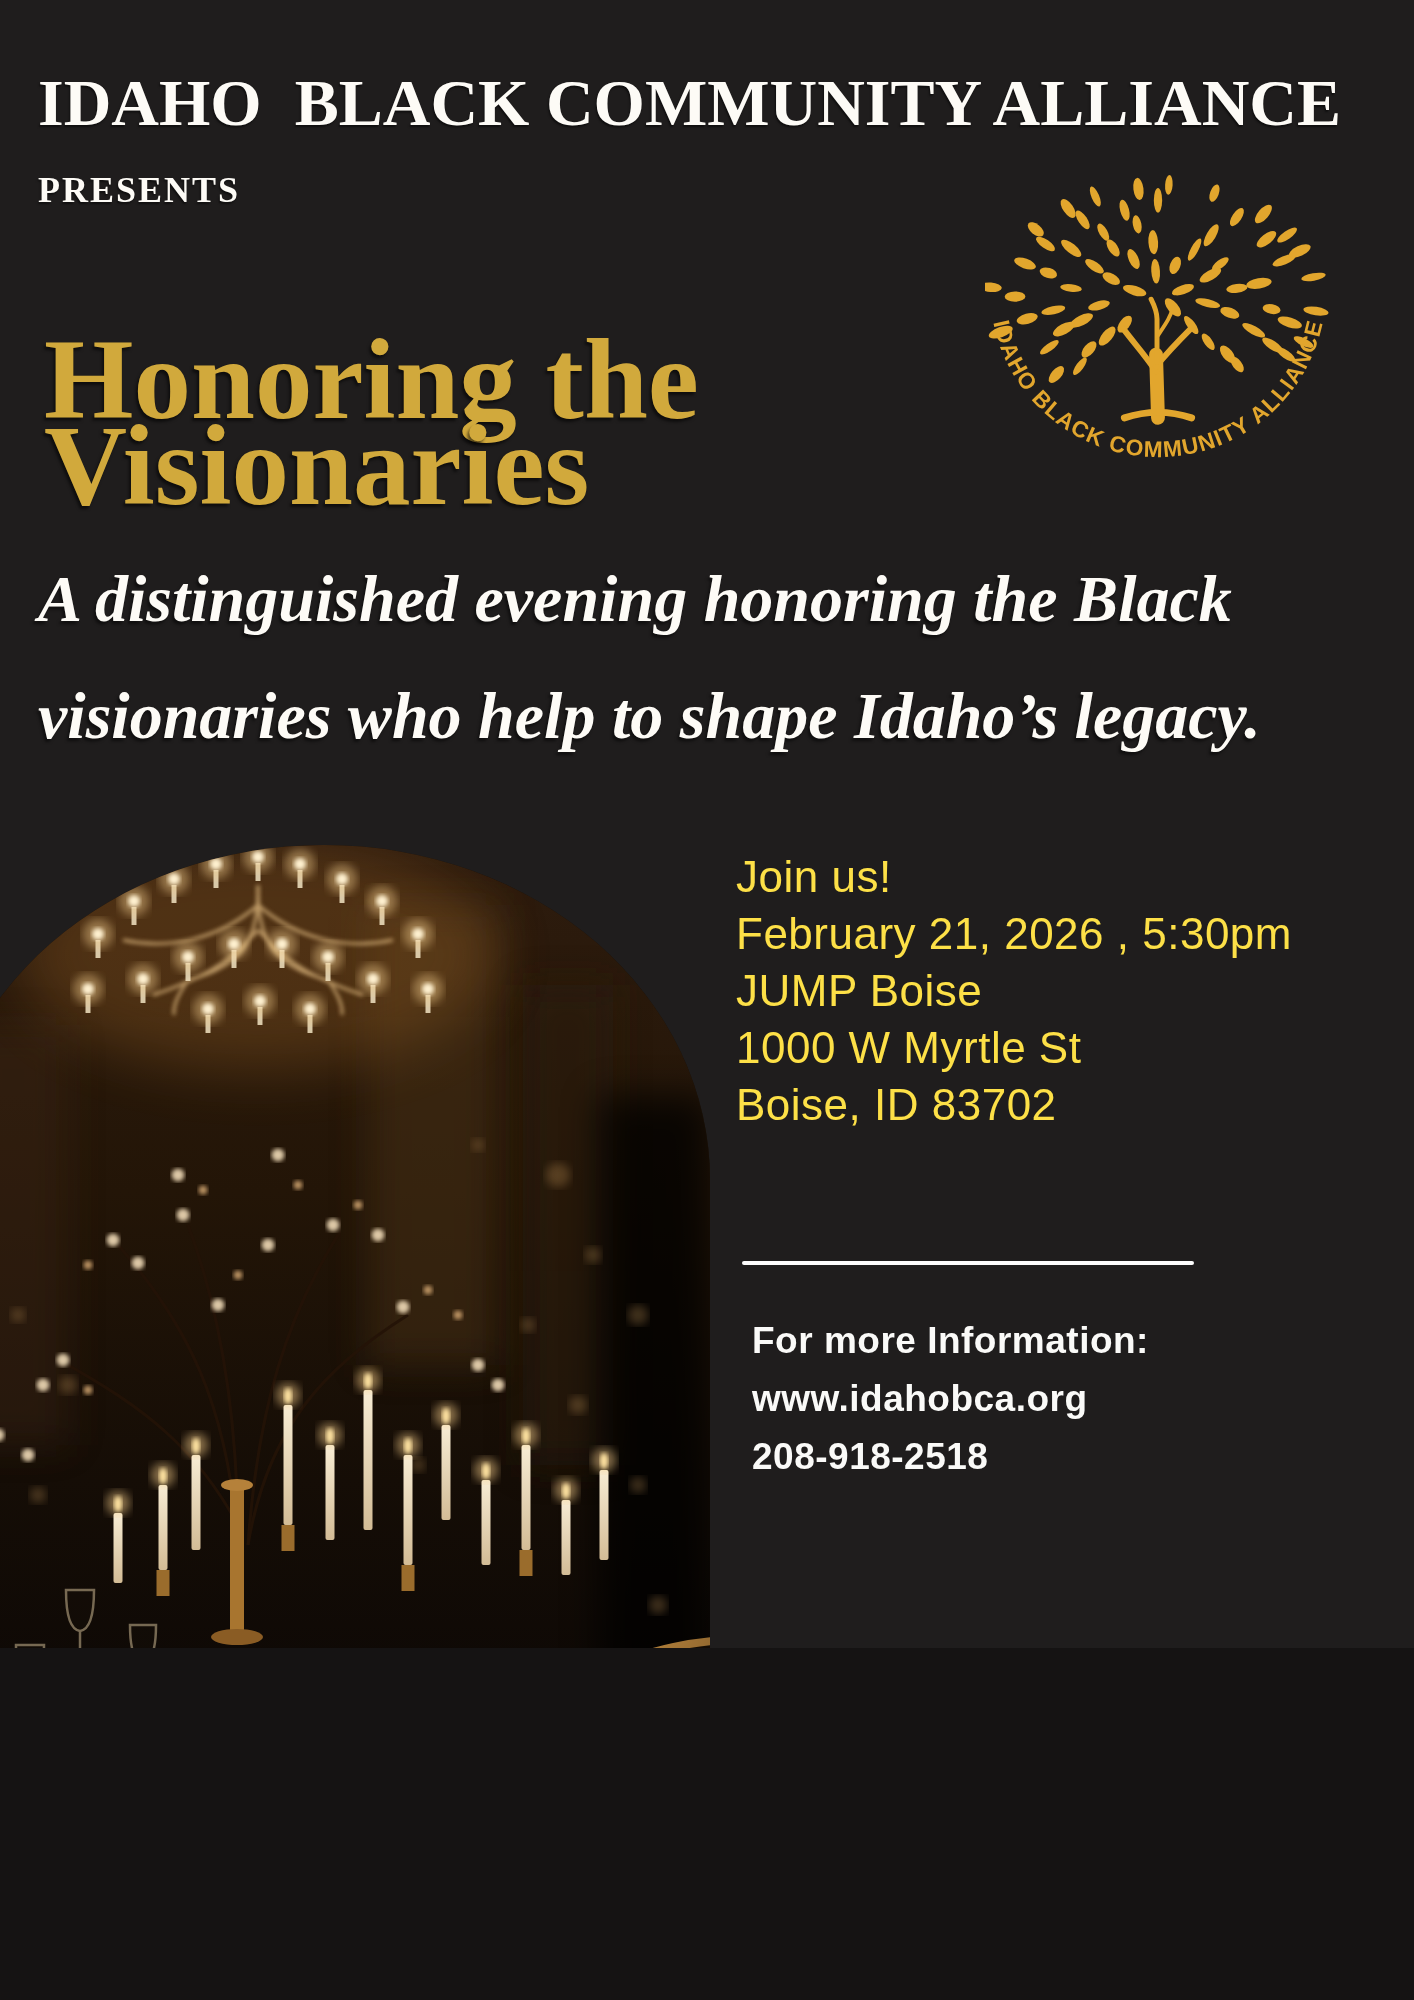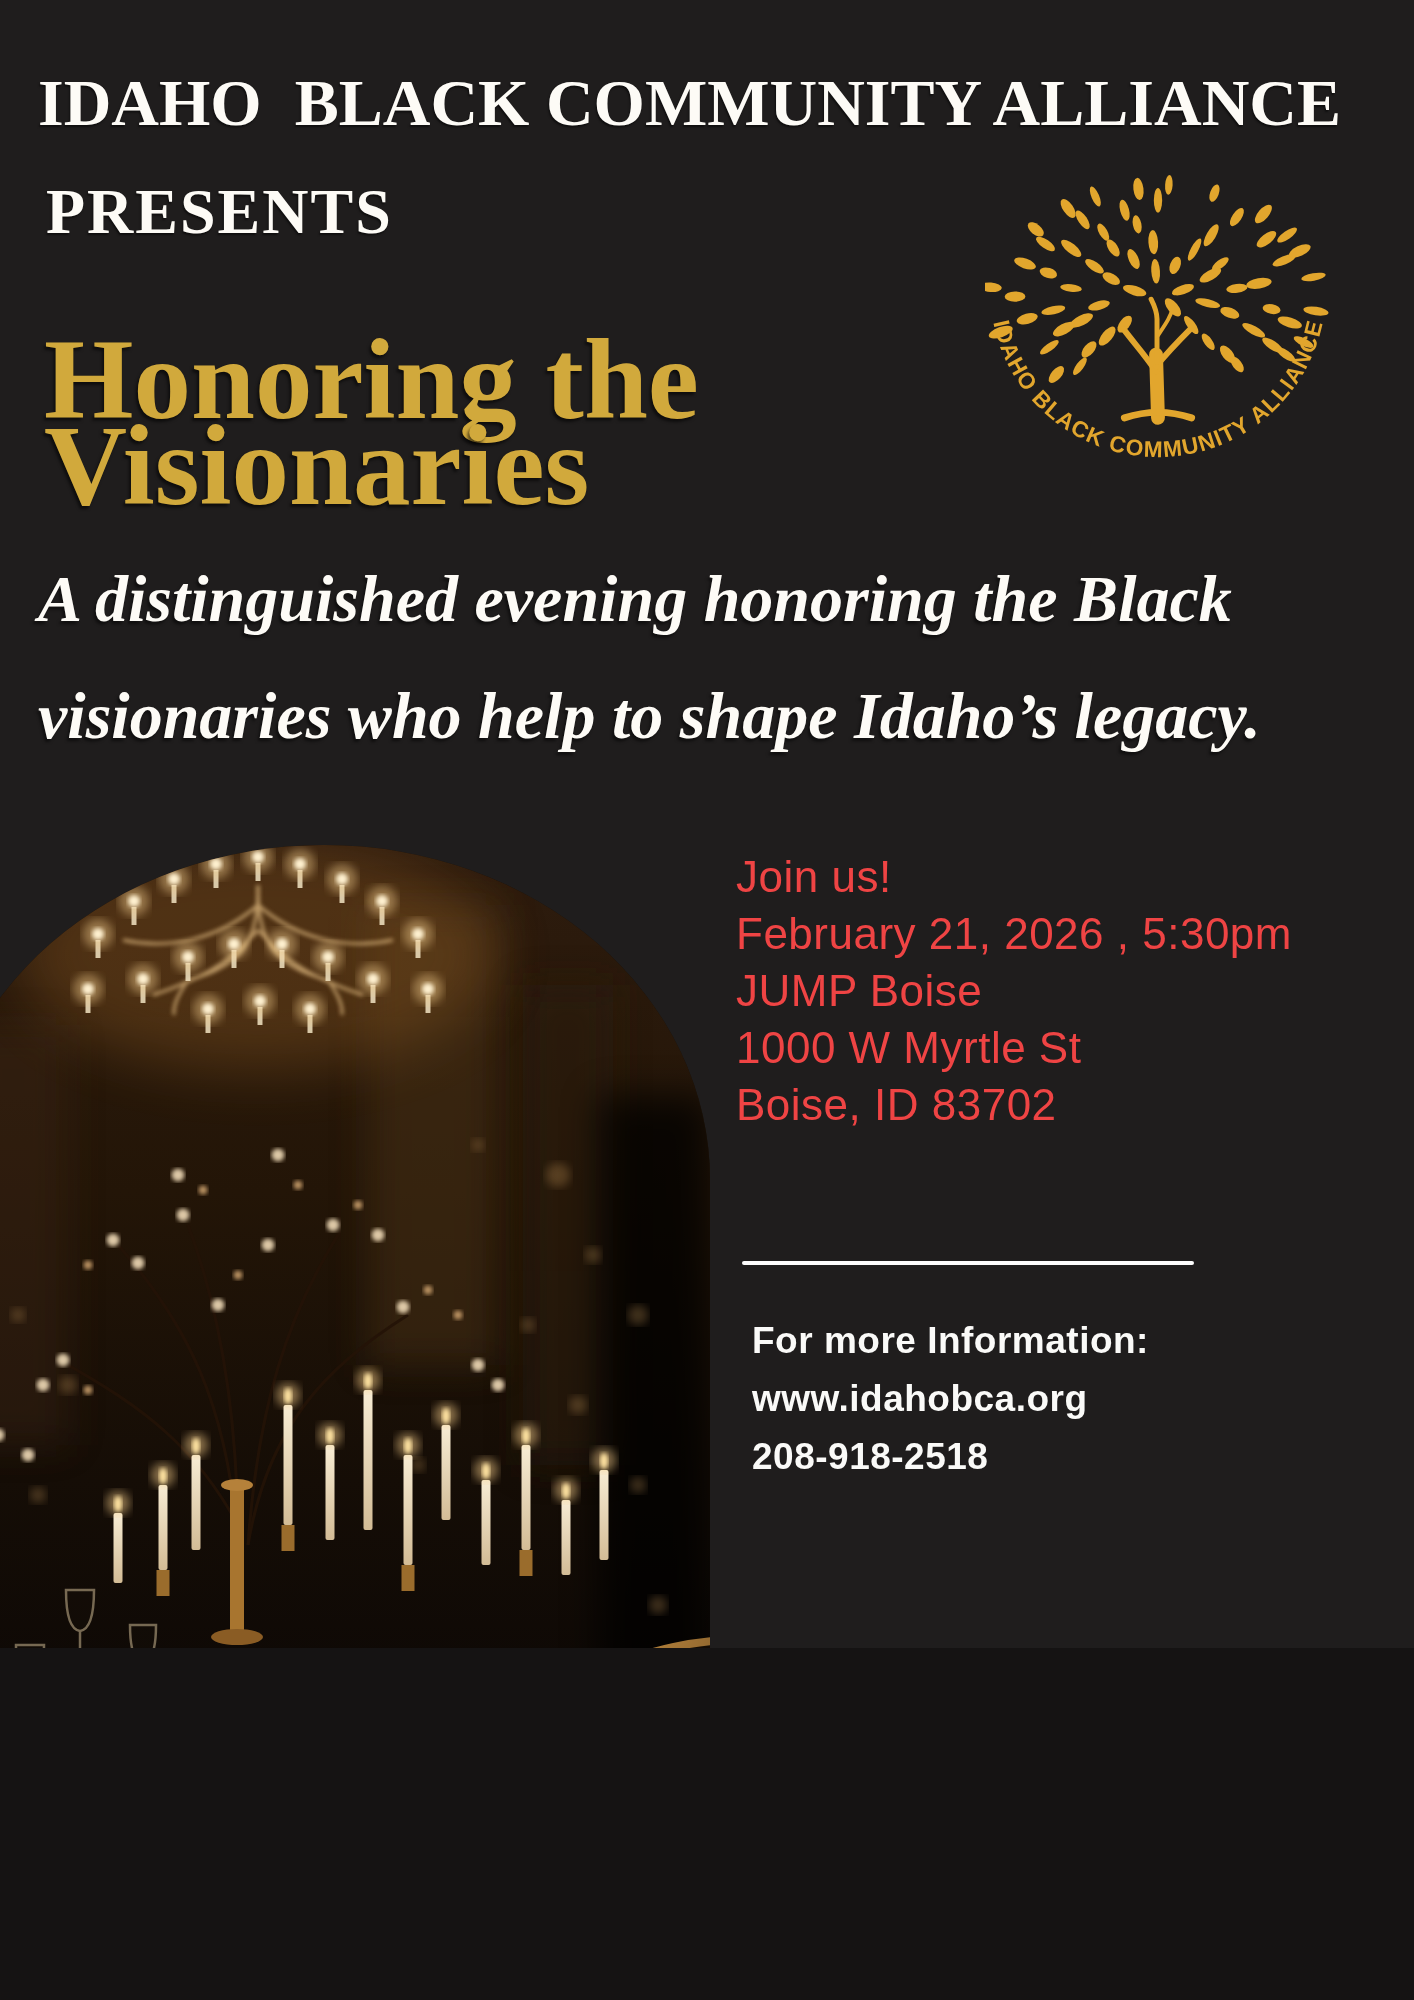--- a/index.html
+++ b/index.html
@@ -19,26 +19,25 @@
   }
   .abs{position:absolute;}
   .line{white-space:pre;}
   .org-title{
     left:38px;top:70px;
     font-size:66px;font-weight:bold;line-height:1;
     color:var(--text-white);
     text-shadow:-1px 2px 2px rgba(0,0,0,.5);
   }
   .presents{
-    left:38px;top:180px;
-    font-size:64px;font-weight:bold;line-height:1;
+    left:38px;top:172px;
+    font-size:36px;font-weight:bold;line-height:1;
     letter-spacing:2px;
     color:var(--text-white);
     text-shadow:-1px 2px 2px rgba(0,0,0,.5);
-    margin-left:8px;
   }
   .heading{
     left:44px;
     font-size:115px;font-weight:bold;line-height:1;
     color:var(--gold);
     text-shadow:-2px 3px 3px rgba(0,0,0,.55);
   }
   .heading.l1{top:322px;}
   .heading.l2{top:408px;}
   .tagline{
@@ -46,21 +45,21 @@
     font-size:66px;font-weight:bold;font-style:italic;line-height:1;
     color:var(--text-white);
     text-shadow:-2px 3px 3px rgba(0,0,0,.5);
   }
   .tagline.l1{top:566px;}
   .tagline.l2{top:655px;margin-top:28px;}
   .details{
     left:736px;top:848px;
     font-family:"Liberation Sans", sans-serif;
     font-size:44px;line-height:57px;
-    color:#ef4444;
+    color:#fde047;
     letter-spacing:.5px;
   }
   .divider{
     left:742px;top:1261px;
     width:452px;height:4px;
     background:#fcfcfc;border-radius:2px;
   }
   .contact{
     left:752px;top:1312px;
     font-family:"Liberation Sans", sans-serif;

